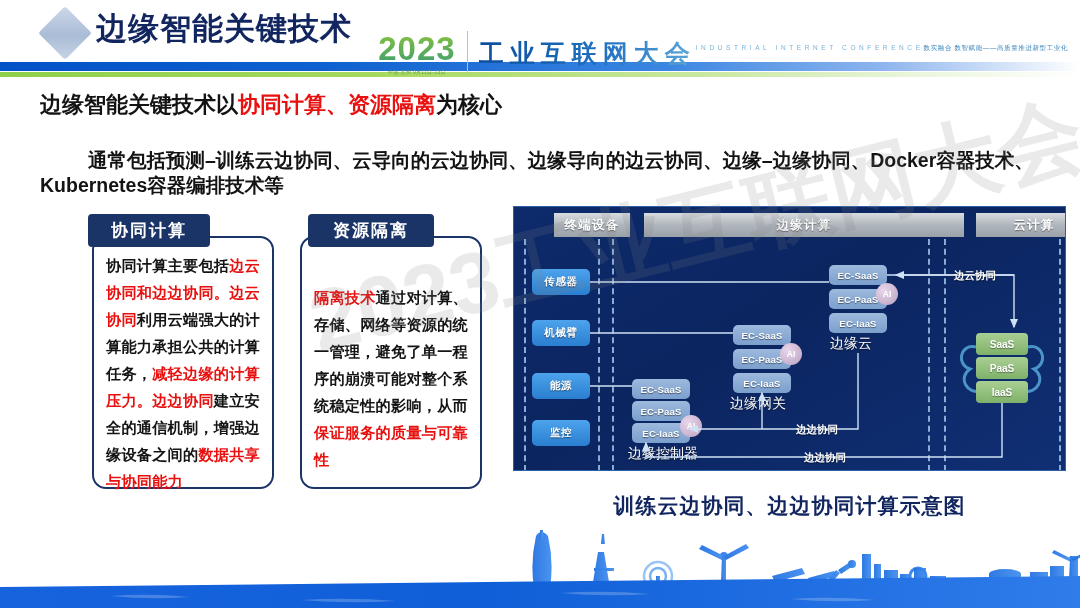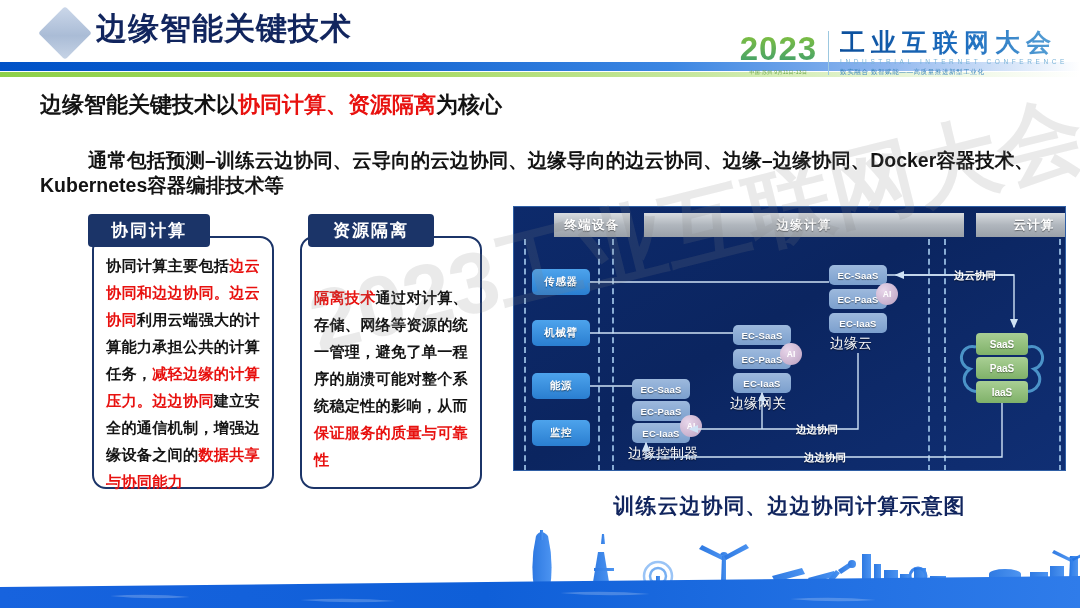--- a/index.html
+++ b/index.html
@@ -49,21 +49,21 @@
   }
   #logo-year-block { display: flex; flex-direction: column; align-items: center; padding-right: 11px; }
   #logo-year {
     font-size: 33px; font-weight: bold; line-height: 1;
     background: linear-gradient(to bottom, #86c23c 0%, #3f9f6e 100%);
     -webkit-background-clip: text; background-clip: text; color: transparent;
     letter-spacing: 1px;
   }
   #logo-year-sub { font-size: 5px; color: #6aa34a; margin-top: 4px; letter-spacing: .3px; white-space: nowrap; }
   #logo-divider { width: 1px; height: 44px; background: #9cc8e0; }
-  #logo-right { display: flex; flex-direction: column; padding-left: 11px; }
+  #logo-right { display: flex; flex-direction: row; padding-left: 11px; }
   #logo-main {
     font-size: 25px; font-weight: bold; line-height: 1;
     letter-spacing: 6px;
     background: linear-gradient(to right, #0b4f9c 0%, #1f6fc0 55%, #5ea7d8 100%);
     -webkit-background-clip: text; background-clip: text; color: transparent;
     white-space: nowrap;
   }
   #logo-en { font-size: 6.5px; color: #7ab3d8; letter-spacing: 3.6px; margin-top: 3px; white-space: nowrap; }
   #logo-slogan { font-size: 6.5px; color: #3a84bc; letter-spacing: .6px; margin-top: 3px; white-space: nowrap; }
 

